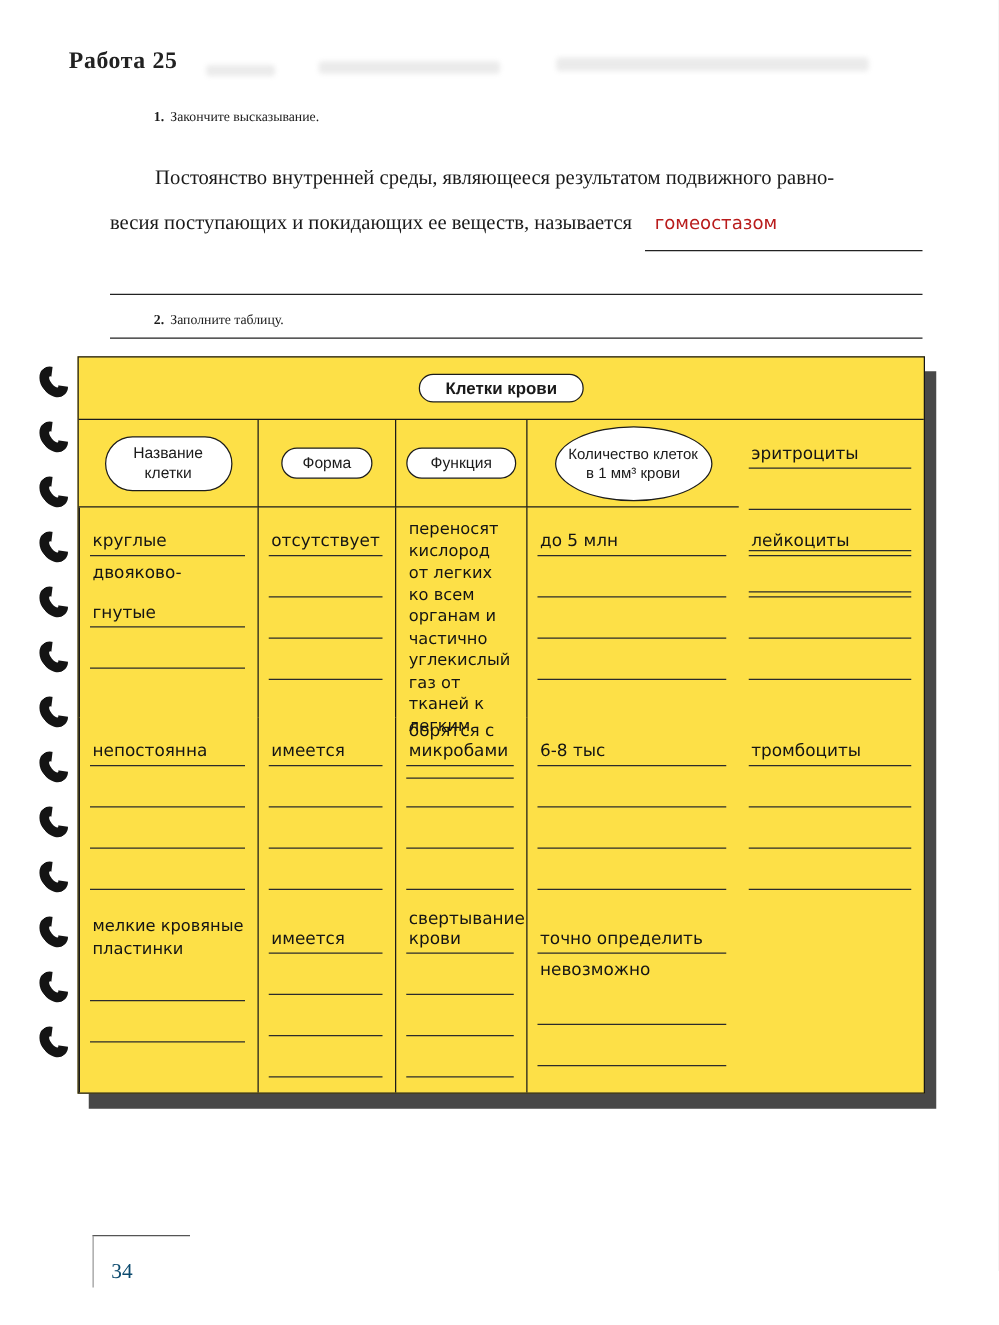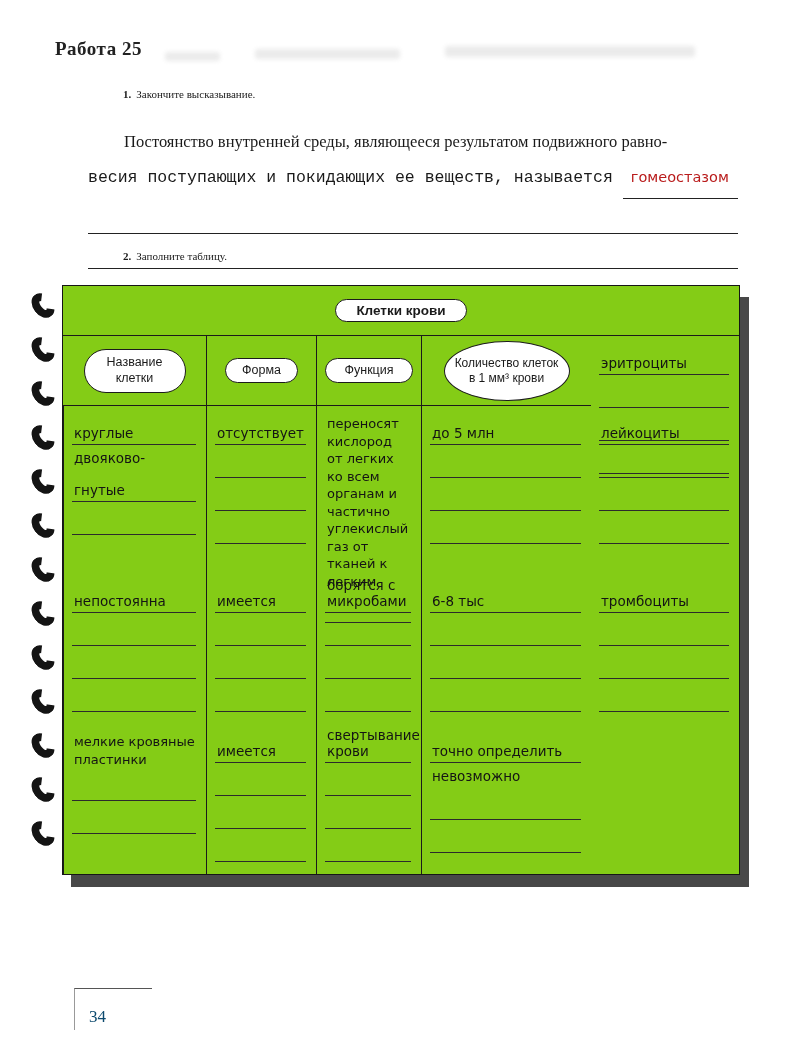--- a/index.html
+++ b/index.html
@@ -18,38 +18,38 @@
   .artifact { position:absolute; background:#8a8a8a; opacity:.17; filter:blur(2px); border-radius:3px; }
 
   .ex-heading { position:absolute; font-size:11px; }
   .ex-heading .num { font-weight:bold; margin-right:5px; }
   #ex1-heading { left:123px; top:88px; }
   #ex2-heading { left:123px; top:250px; }
 
   .para { position:absolute; left:88px; top:124px; width:650px; font-size:16.5px; }
   .pl1 { display:block; padding-left:36px; line-height:36px; white-space:nowrap; }
   .pl2 { display:flex; align-items:baseline; line-height:36px; }
-  .pl2 > span:first-child { white-space:nowrap;font-family:Liberation Mono, monospace; }
+  .pl2 > span:first-child { white-space:nowrap; }
   .inline-blank {
     flex:1; border-bottom:1.3px solid #222; margin-left:10px; height:32px;
     display:flex; align-items:flex-end; padding-left:8px;
   }
   .answer { font-family:"DejaVu Sans", sans-serif; font-size:14.5px; padding-bottom:3px; color:#b91c1c; }
   .rule { height:35px; border-bottom:1.3px solid #222; }
 
   
   .spiral { position:absolute; left:33px; top:292px; display:flex; flex-direction:column; gap:17px; z-index:6; }
   .loop {
     width:20px; height:27px; border:8px solid #141414; border-right-color:transparent;
     border-radius:50%; transform:rotate(-38deg);
   }
 
   
   .table-wrap {
-    position:absolute; left:62px; top:285px; width:678px; background:#84cc16;
+    position:absolute; left:62px; top:285px; width:678px; background:#fde047;
     border:1.6px solid #161616;
     box-shadow:9px 12px 0 0 #484848;
     z-index:3;
   }
   .tbl-title-row {
     height:50px; border-bottom:1.4px solid #1b1b1b;
     display:flex; align-items:center; justify-content:center;
   }
   .pill {
     border:1.5px solid #1c1c1c; border-radius:13px; padding:3px 20px;

